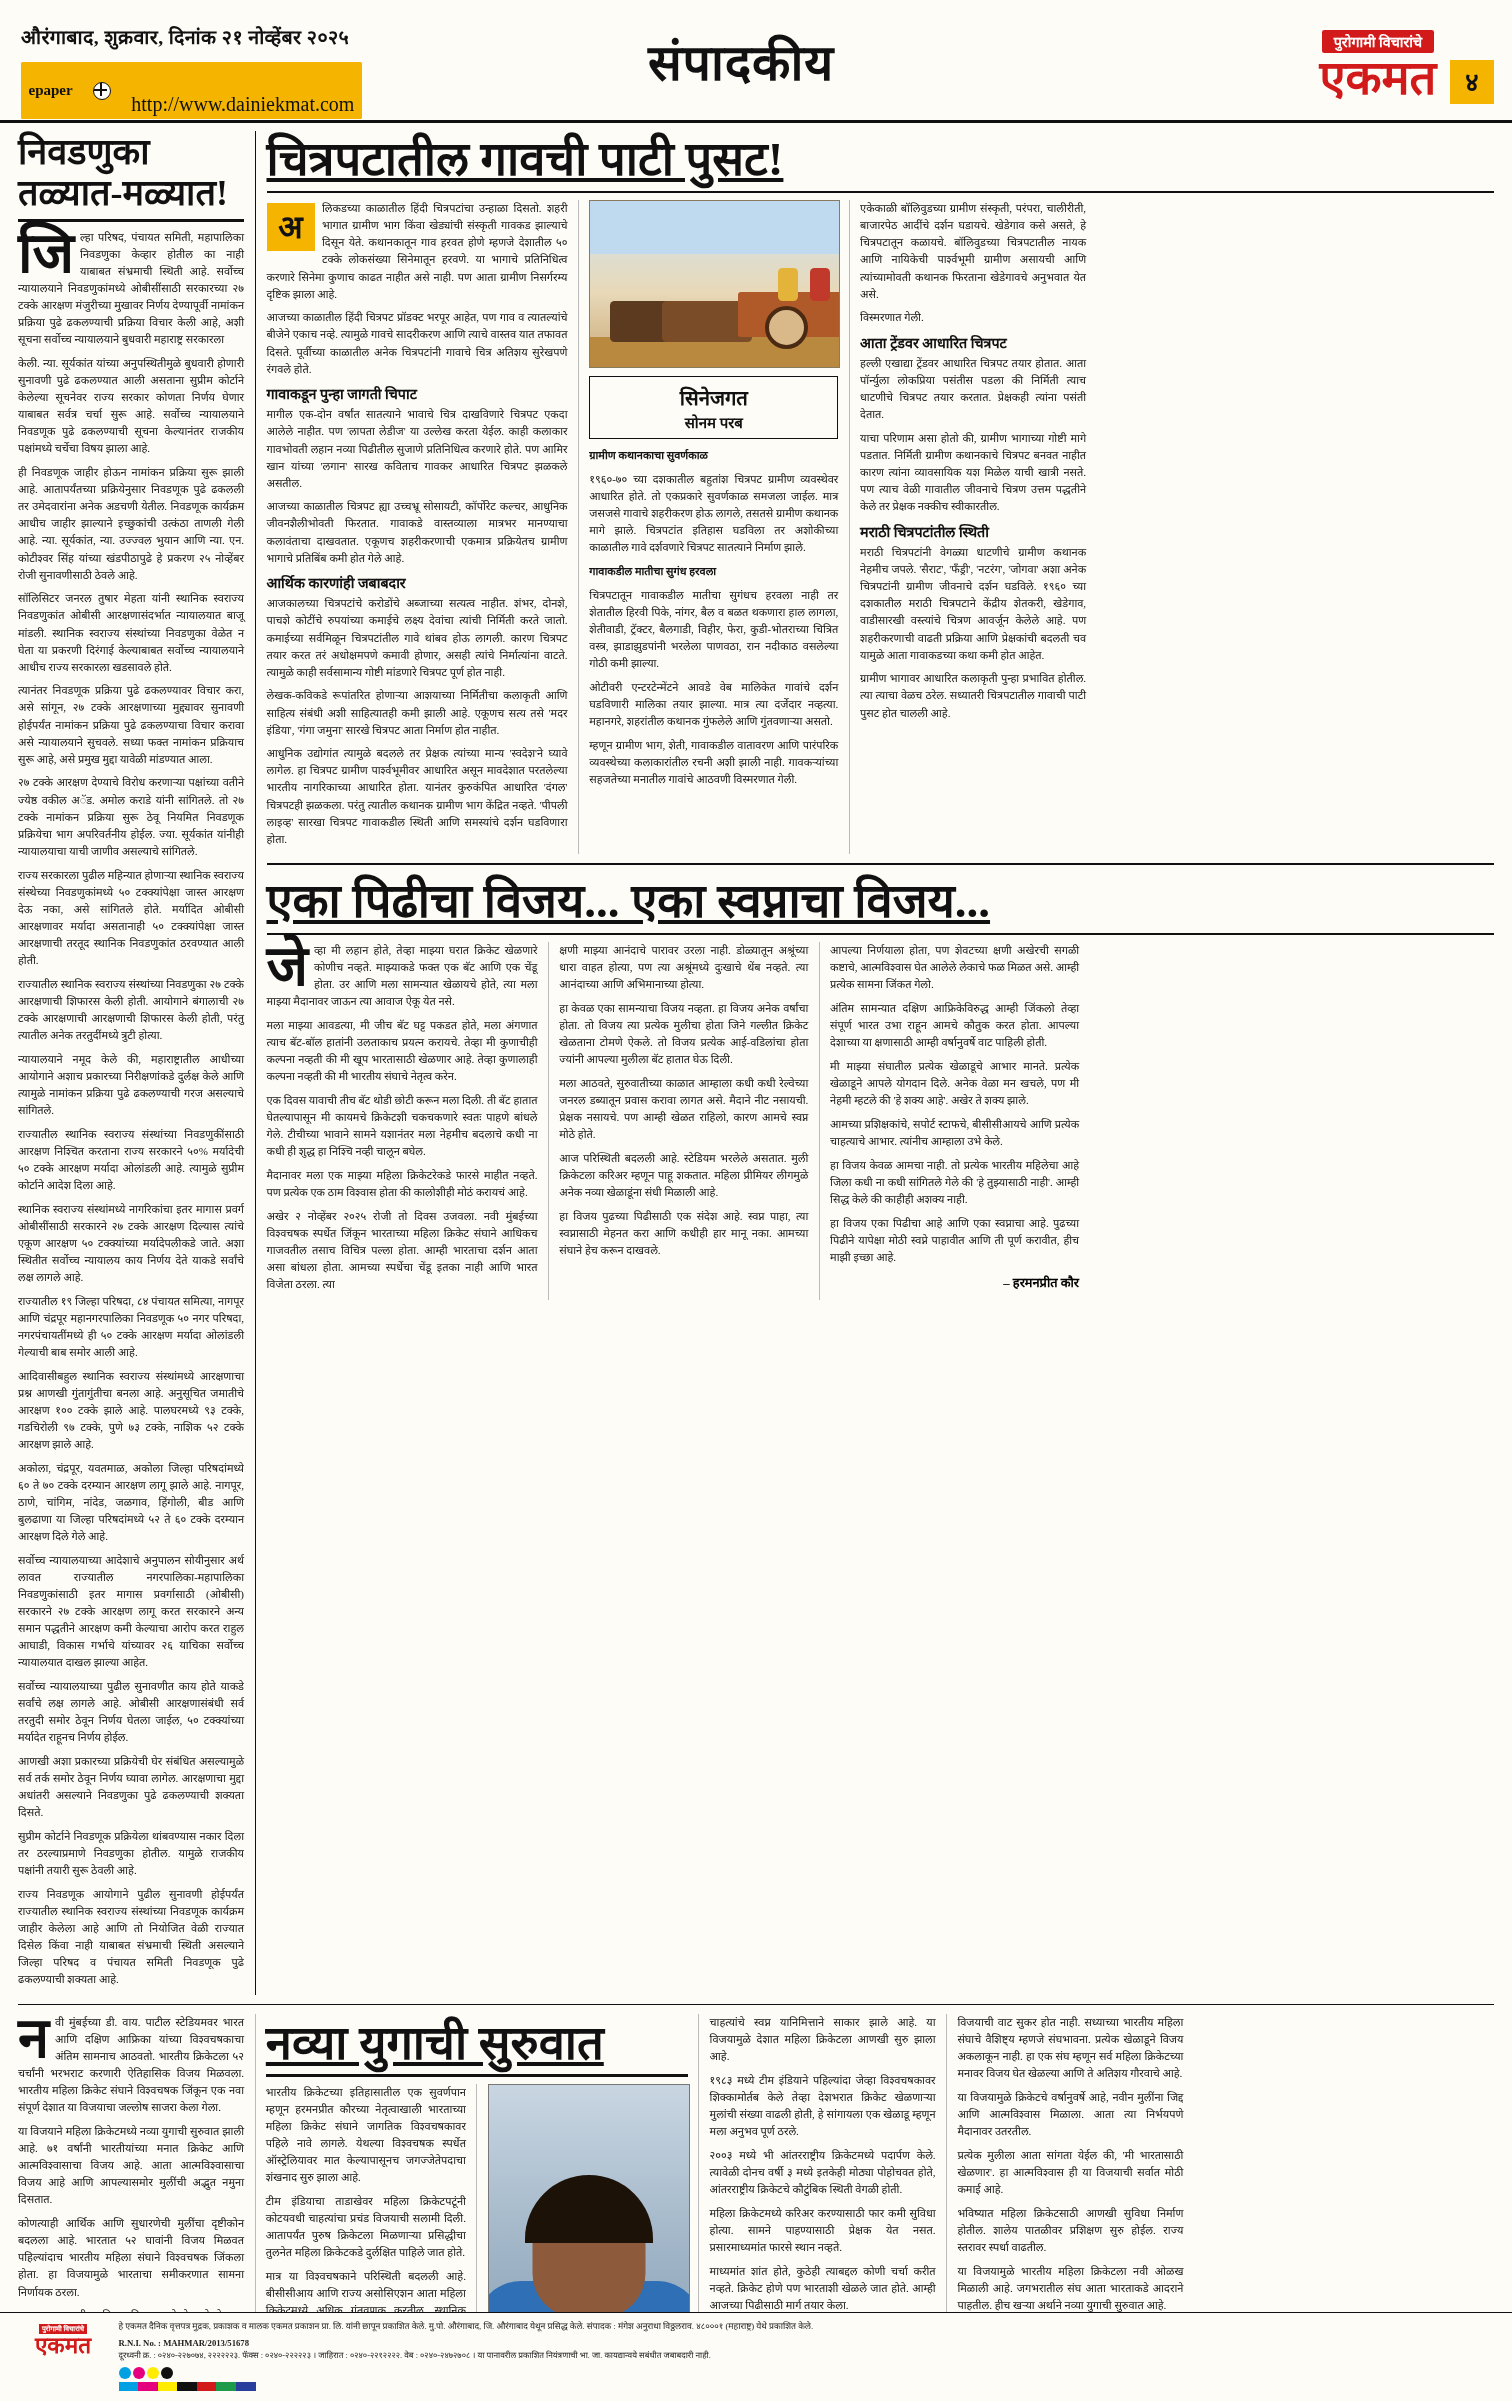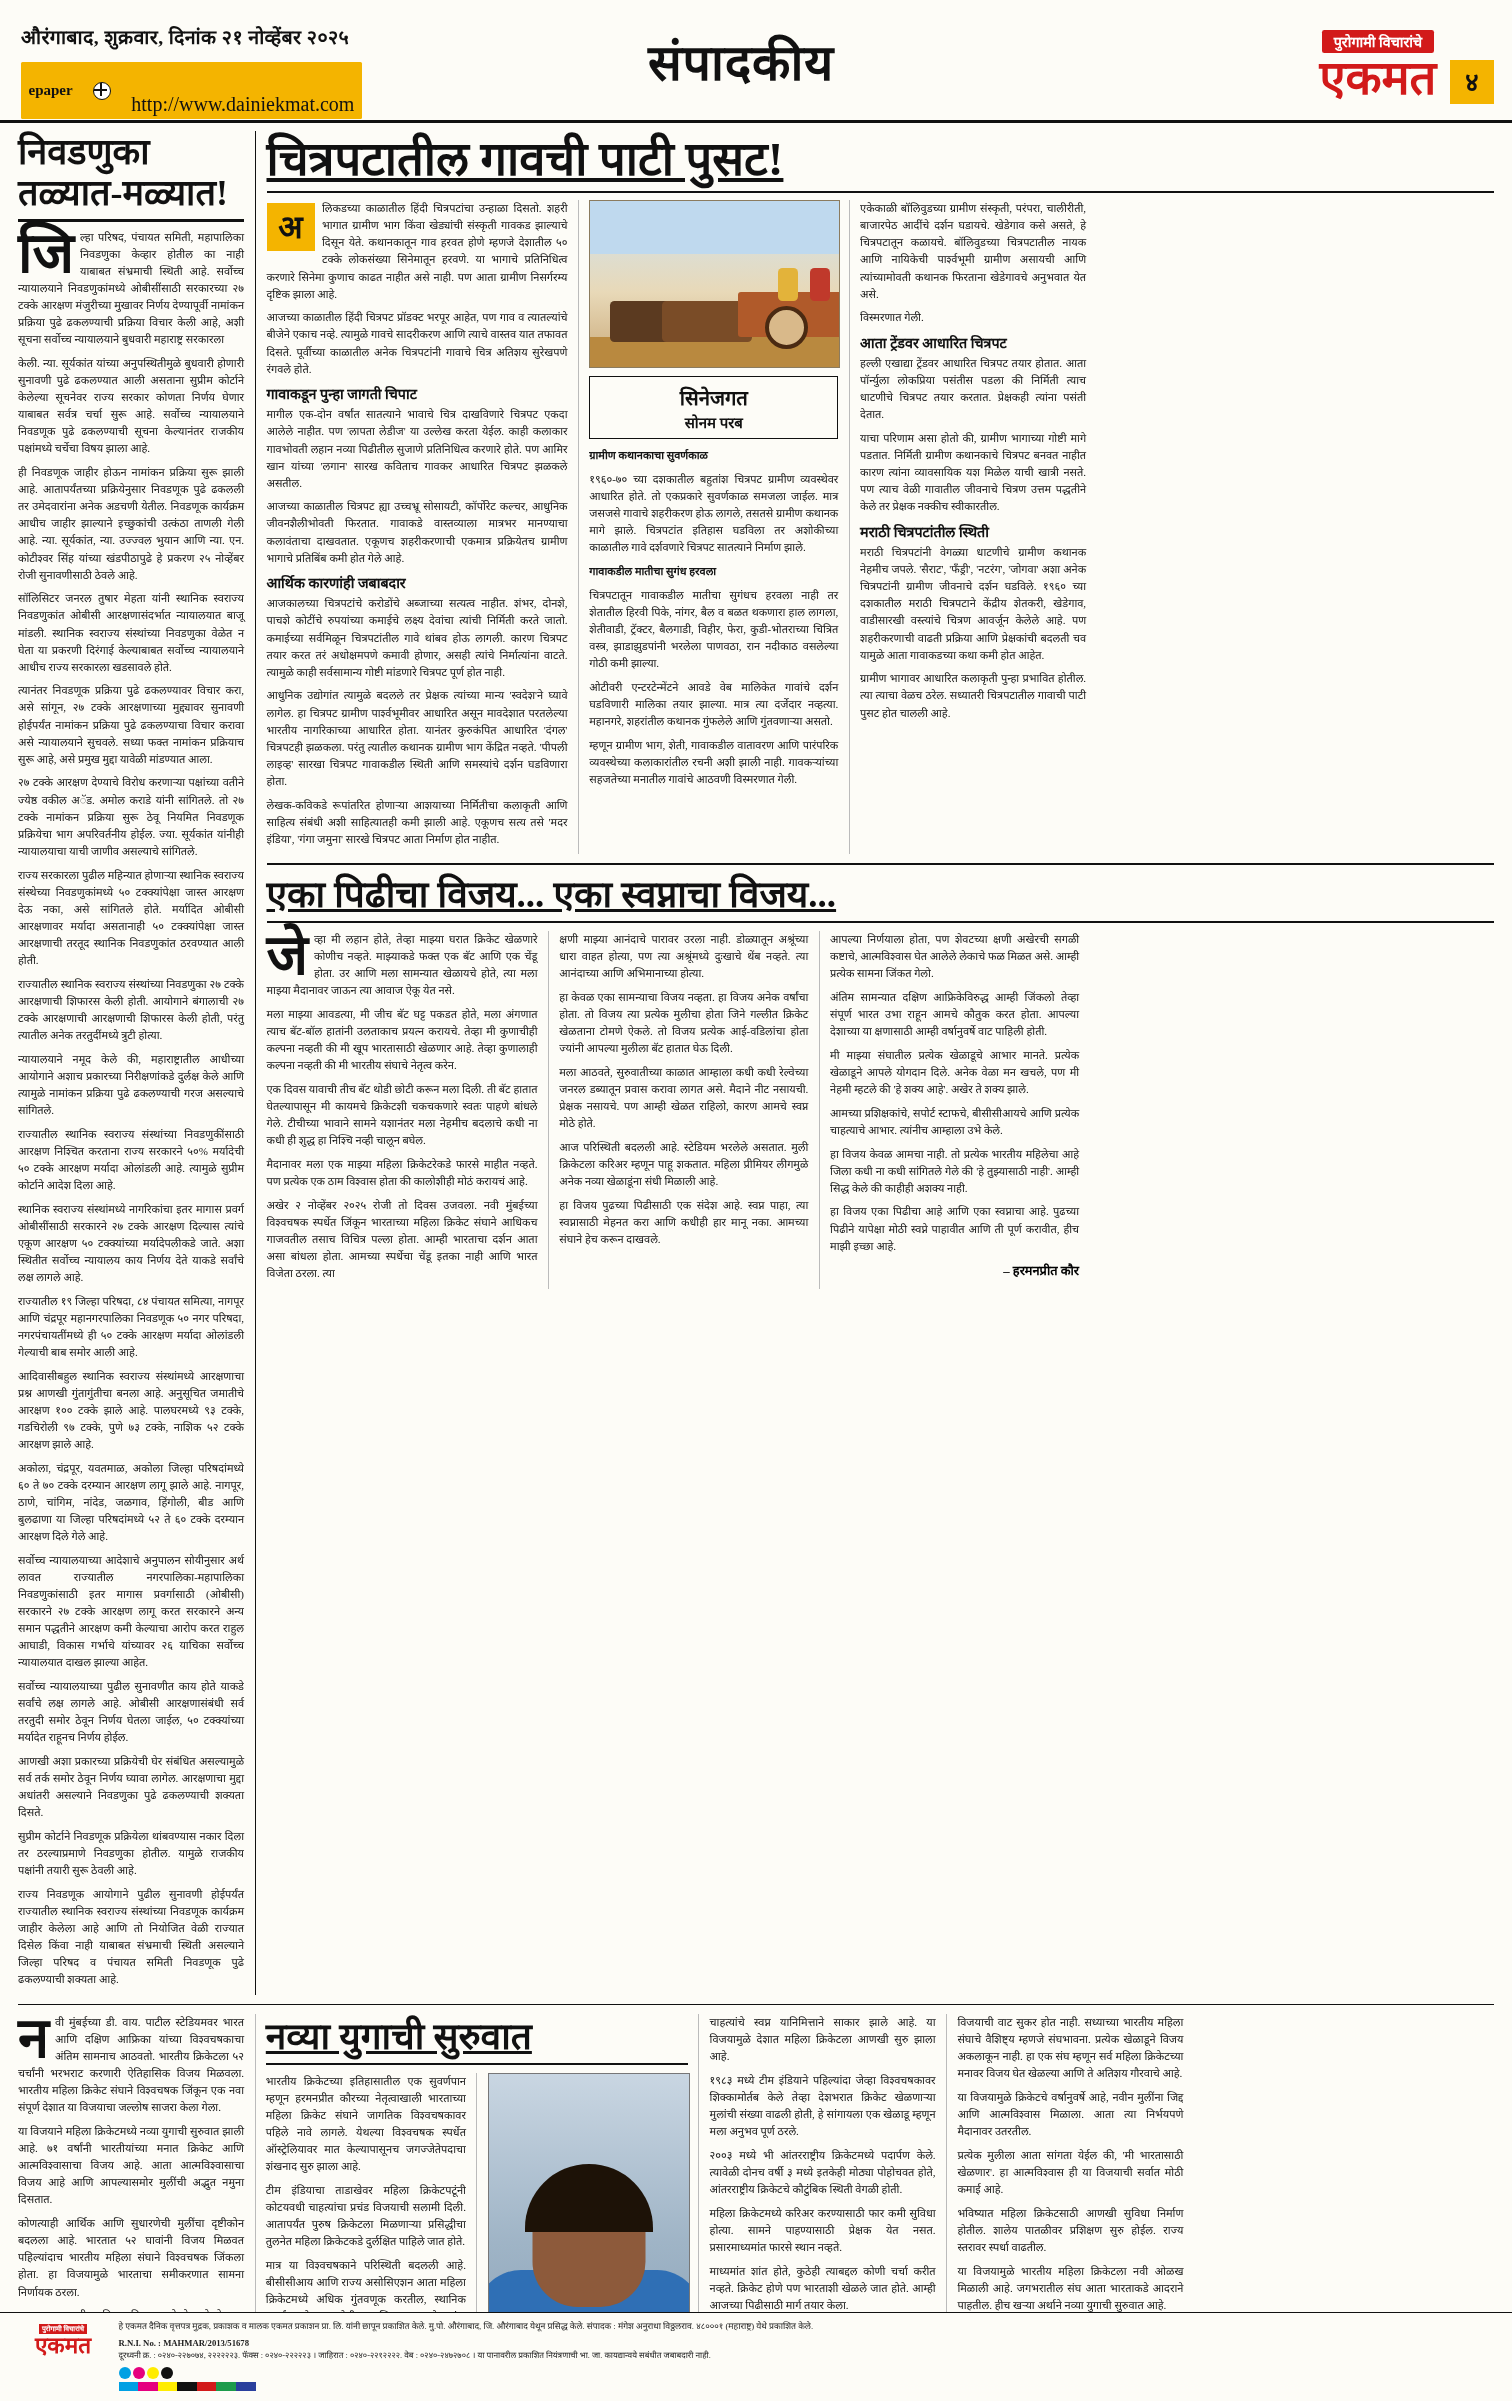--- a/index.html
+++ b/index.html
@@ -43,21 +43,21 @@
   }
   
   .body-wrap{padding:7.5px 18px 0 18px;box-sizing:border-box;}
   .row{display:flex;}
   .vrule{width:1.5px;background:#111;margin:0 10.5px;align-self:stretch;}
   .hrule{height:1.5px;background:#111;margin:9px 0;}
   h2.head{
     font-size:36px;font-weight:bold;color:#111;margin:1.5px 0 4.5px 0;line-height:1.15;
   }
   h2.big{font-size:47px;}
-  h2.mid{font-size:37px;}
+  h2.mid{font-size:47px;}
   .underline{height:2.3px;background:#111;margin:4.5px 0 7.5px 0;}
   p.body{
     font-size:11px;line-height:1.55;text-align:justify;margin:0 0 6.8px 0;color:#141414;
     hyphens:auto;
   }
   .dropcap{
     float:left;font-size:56px;line-height:.78;font-weight:bold;margin:3px 6px 0 0;color:#111;
   }
   .dropbox{
     float:left;width:48px;height:48px;background:#f4b400;color:#111;font-size:32px;font-weight:bold;
@@ -217,22 +217,22 @@
               <span>लिकडच्या काळातील हिंदी चित्रपटांचा उन्हाळा दिसतो. शहरी भागात ग्रामीण भाग किंवा खेड्यांची संस्कृती गावकड झाल्याचे दिसून येते. कथानकातून गाव हरवत होणे म्हणजे देशातील ५० टक्के लोकसंख्या सिनेमातून हरवणे. या भागाचे प्रतिनिधित्व करणारे सिनेमा कुणाच काढत नाहीत असे नाही. पण आता ग्रामीण निसर्गरम्य दृष्टिक झाला आहे.</span>
             </p>
             <p class="body">आजच्या काळातील हिंदी चित्रपट प्रॉडक्ट भरपूर आहेत, पण गाव व त्यातल्यांचे बीजेने एकाच नव्हे. त्यामुळे गावचे सादरीकरण आणि त्याचे वास्तव यात तफावत दिसते. पूर्वीच्या काळातील अनेक चित्रपटांनी गावाचे चित्र अतिशय सुरेखपणे रंगवले होते.</p>
 
             <div class="sec-title">गावाकडून पुन्हा जागती चिपाट</div>
             <p class="body">मागील एक-दोन वर्षांत सातत्याने भावाचे चित्र दाखविणारे चित्रपट एकदा आलेले नाहीत. पण 'लापता लेडीज' या उल्लेख करता येईल. काही कलाकार गावभोवती लहान नव्या पिढीतील सुजाणे प्रतिनिधित्व करणारे होते. पण आमिर खान यांच्या 'लगान' सारख कविताच गावकर आधारित चित्रपट झळकले असतील.</p>
             <p class="body">आजच्या काळातील चित्रपट ह्या उच्चभ्रू सोसायटी, कॉर्पोरेट कल्चर, आधुनिक जीवनशैलीभोवती फिरतात. गावाकडे वास्तव्याला मात्रभर मानण्याचा कलावंताचा दाखवतात. एकूणच शहरीकरणाची एकमात्र प्रक्रियेतच ग्रामीण भागाचे प्रतिबिंब कमी होत गेले आहे.</p>
 
             <div class="sec-title">आर्थिक कारणांही जबाबदार</div>
             <p class="body">आजकालच्या चित्रपटांचे करोडोंचे अब्जाच्या सत्यत्व नाहीत. शंभर, दोनशे, पाचशे कोटींचे रुपयांच्या कमाईचे लक्ष्य देवांचा त्यांची निर्मिती करते जातो. कमाईच्या सर्वमिळून चित्रपटांतील गावे थांबव होऊ लागली. कारण चित्रपट तयार करत तरं अधोक्षमपणे कमावी होणार, असही त्यांचे निर्मात्यांना वाटते. त्यामुळे काही सर्वसामान्य गोष्टी मांडणारे चित्रपट पूर्ण होत नाही.</p>
+            <p class="body">लेखक-कविकडे रूपांतरित होणाऱ्या आशयाच्या निर्मितीचा कलाकृती आणि साहित्य संबंधी अशी साहित्यातही कमी झाली आहे. एकूणच सत्य तसे 'मदर इंडिया', 'गंगा जमुना' सारखे चित्रपट आता निर्माण होत नाहीत.</p>
             <p class="body">आधुनिक उद्योगांत त्यामुळे बदलले तर प्रेक्षक त्यांच्या मान्य 'स्वदेश'ने घ्यावे लागेल. हा चित्रपट ग्रामीण पार्श्वभूमीवर आधारित असून मावदेशात परतलेल्या भारतीय नागरिकाच्या आधारित होता. यानंतर कुरुकंपित आधारित 'दंगल' चित्रपटही झळकला. परंतु त्यातील कथानक ग्रामीण भाग केंद्रित नव्हते. 'पीपली लाइव्ह' सारखा चित्रपट गावाकडील स्थिती आणि समस्यांचे दर्शन घडविणारा होता.</p>
-            <p class="body">लेखक-कविकडे रूपांतरित होणाऱ्या आशयाच्या निर्मितीचा कलाकृती आणि साहित्य संबंधी अशी साहित्यातही कमी झाली आहे. एकूणच सत्य तसे 'मदर इंडिया', 'गंगा जमुना' सारखे चित्रपट आता निर्माण होत नाहीत.</p>
           </div>
 
           <div class="vrule" style="width:0.8px;background:#bbb;"></div>
 
           <div style="width:249px;">
             <div class="art-img">
               <span class="sky"></span>
               <span class="ground"></span>
               <span class="ox"></span>
               <span class="ox2"></span>

